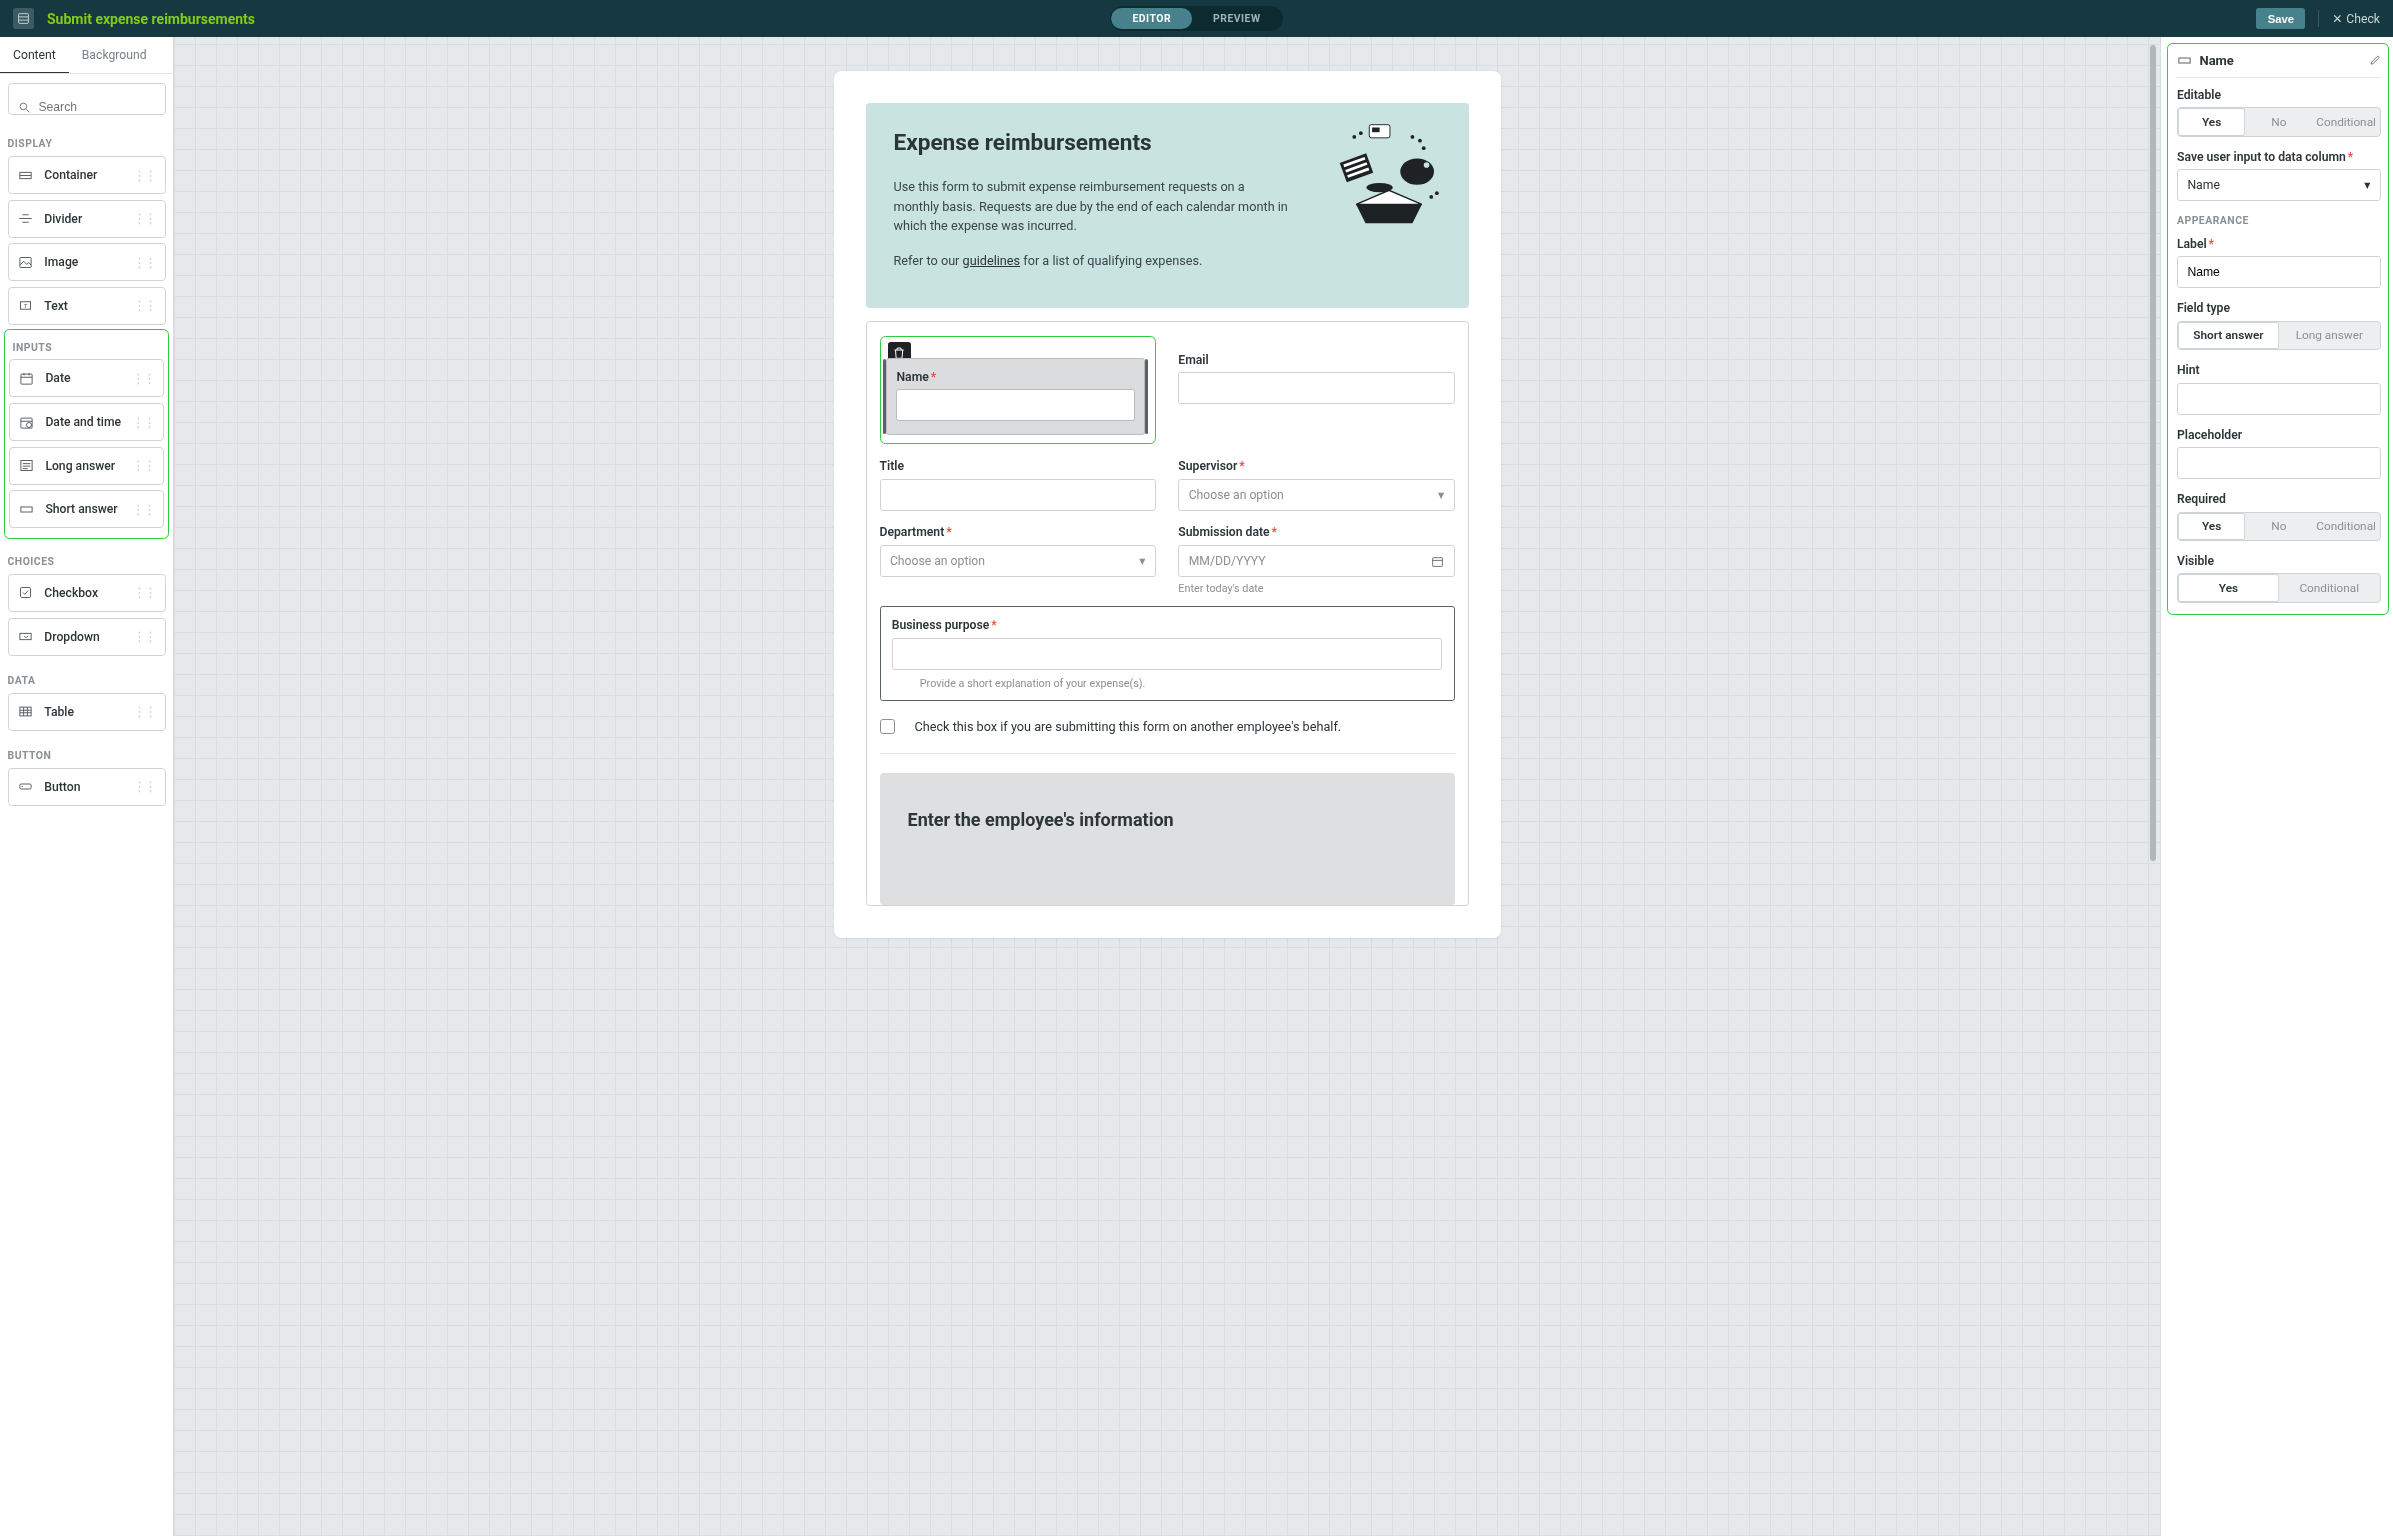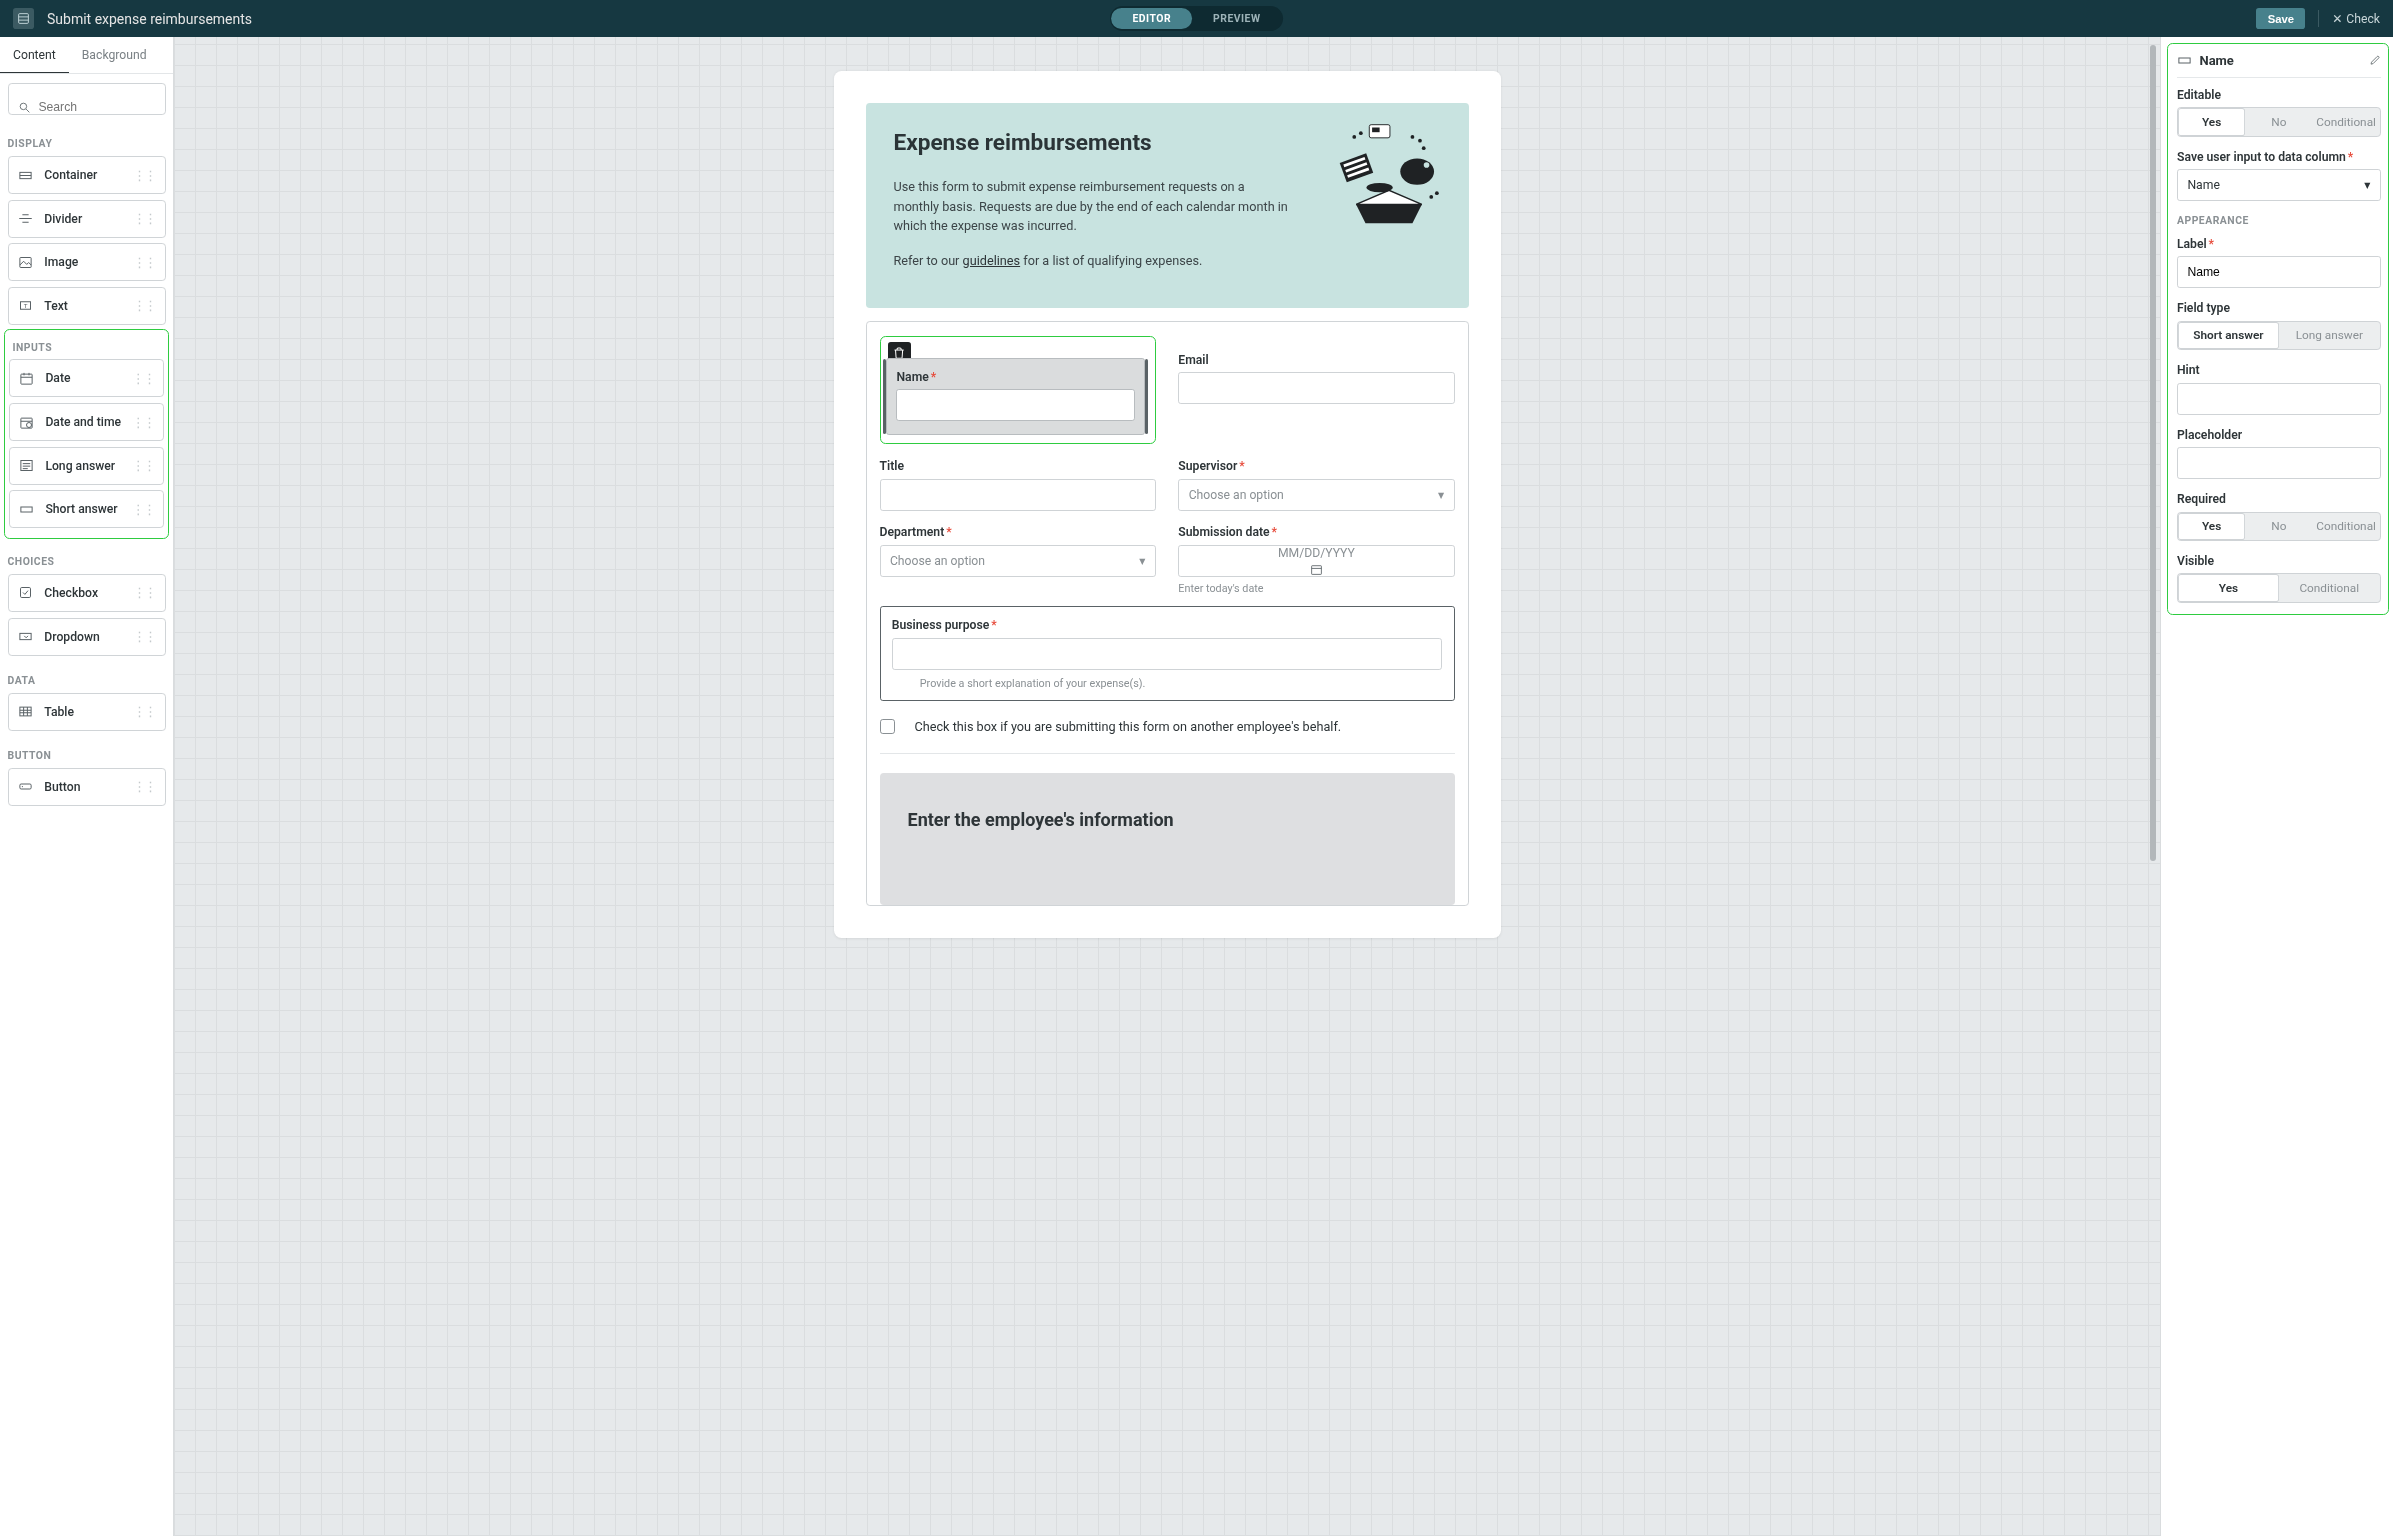--- a/index.html
+++ b/index.html
@@ -21,21 +21,21 @@
   padding: 0 13px;
   position: relative;
 }
 .topbar .app-icon {
   width: 21px; height: 21px;
   background: #3b5a62;
   border-radius: 2.8px;
   display: flex; align-items:center; justify-content:center;
   margin-right: 13px;
 }
-.topbar .title { font-weight: 400; font-size: 14px; color:#e5e5e5;}
+.topbar .title { font-weight: 700; font-size: 14px; color:#84cc16;}
 .topbar .modes {
   position: absolute;
   left: 50%;
   transform: translateX(-50%);
   display: flex;
   background: #0e2a31;
   border-radius: 19px;
   height: 24.5px;
   align-items: center;
   padding: 1.9px;
@@ -481,21 +481,21 @@
         <div class="field-row">
           <div class="field">
             <label class="field-label"><span>Department</span><span class="req">*</span></label>
             <div class="field-select">
               <span>Choose an option</span>
               <span>▾</span>
             </div>
           </div>
           <div class="field">
             <label class="field-label"><span>Submission date</span><span class="req">*</span></label>
-            <div class="field-select" style="color:#8a9094;flex-direction:column;">
+            <div class="field-select" style="color:#8a9094;">
               <span>MM/DD/YYYY</span>
               <span>
                   <svg width="13" height="13" viewBox="0 0 24 24" class="icon-svg">
                     <rect x="3" y="5" width="18" height="16" rx="1"></rect>
                     <line x1="3" y1="10" x2="21" y2="10"></line>
                   </svg>
                 </span>
             </div>
             <div class="field-hint">Enter today's date</div>
           </div>

